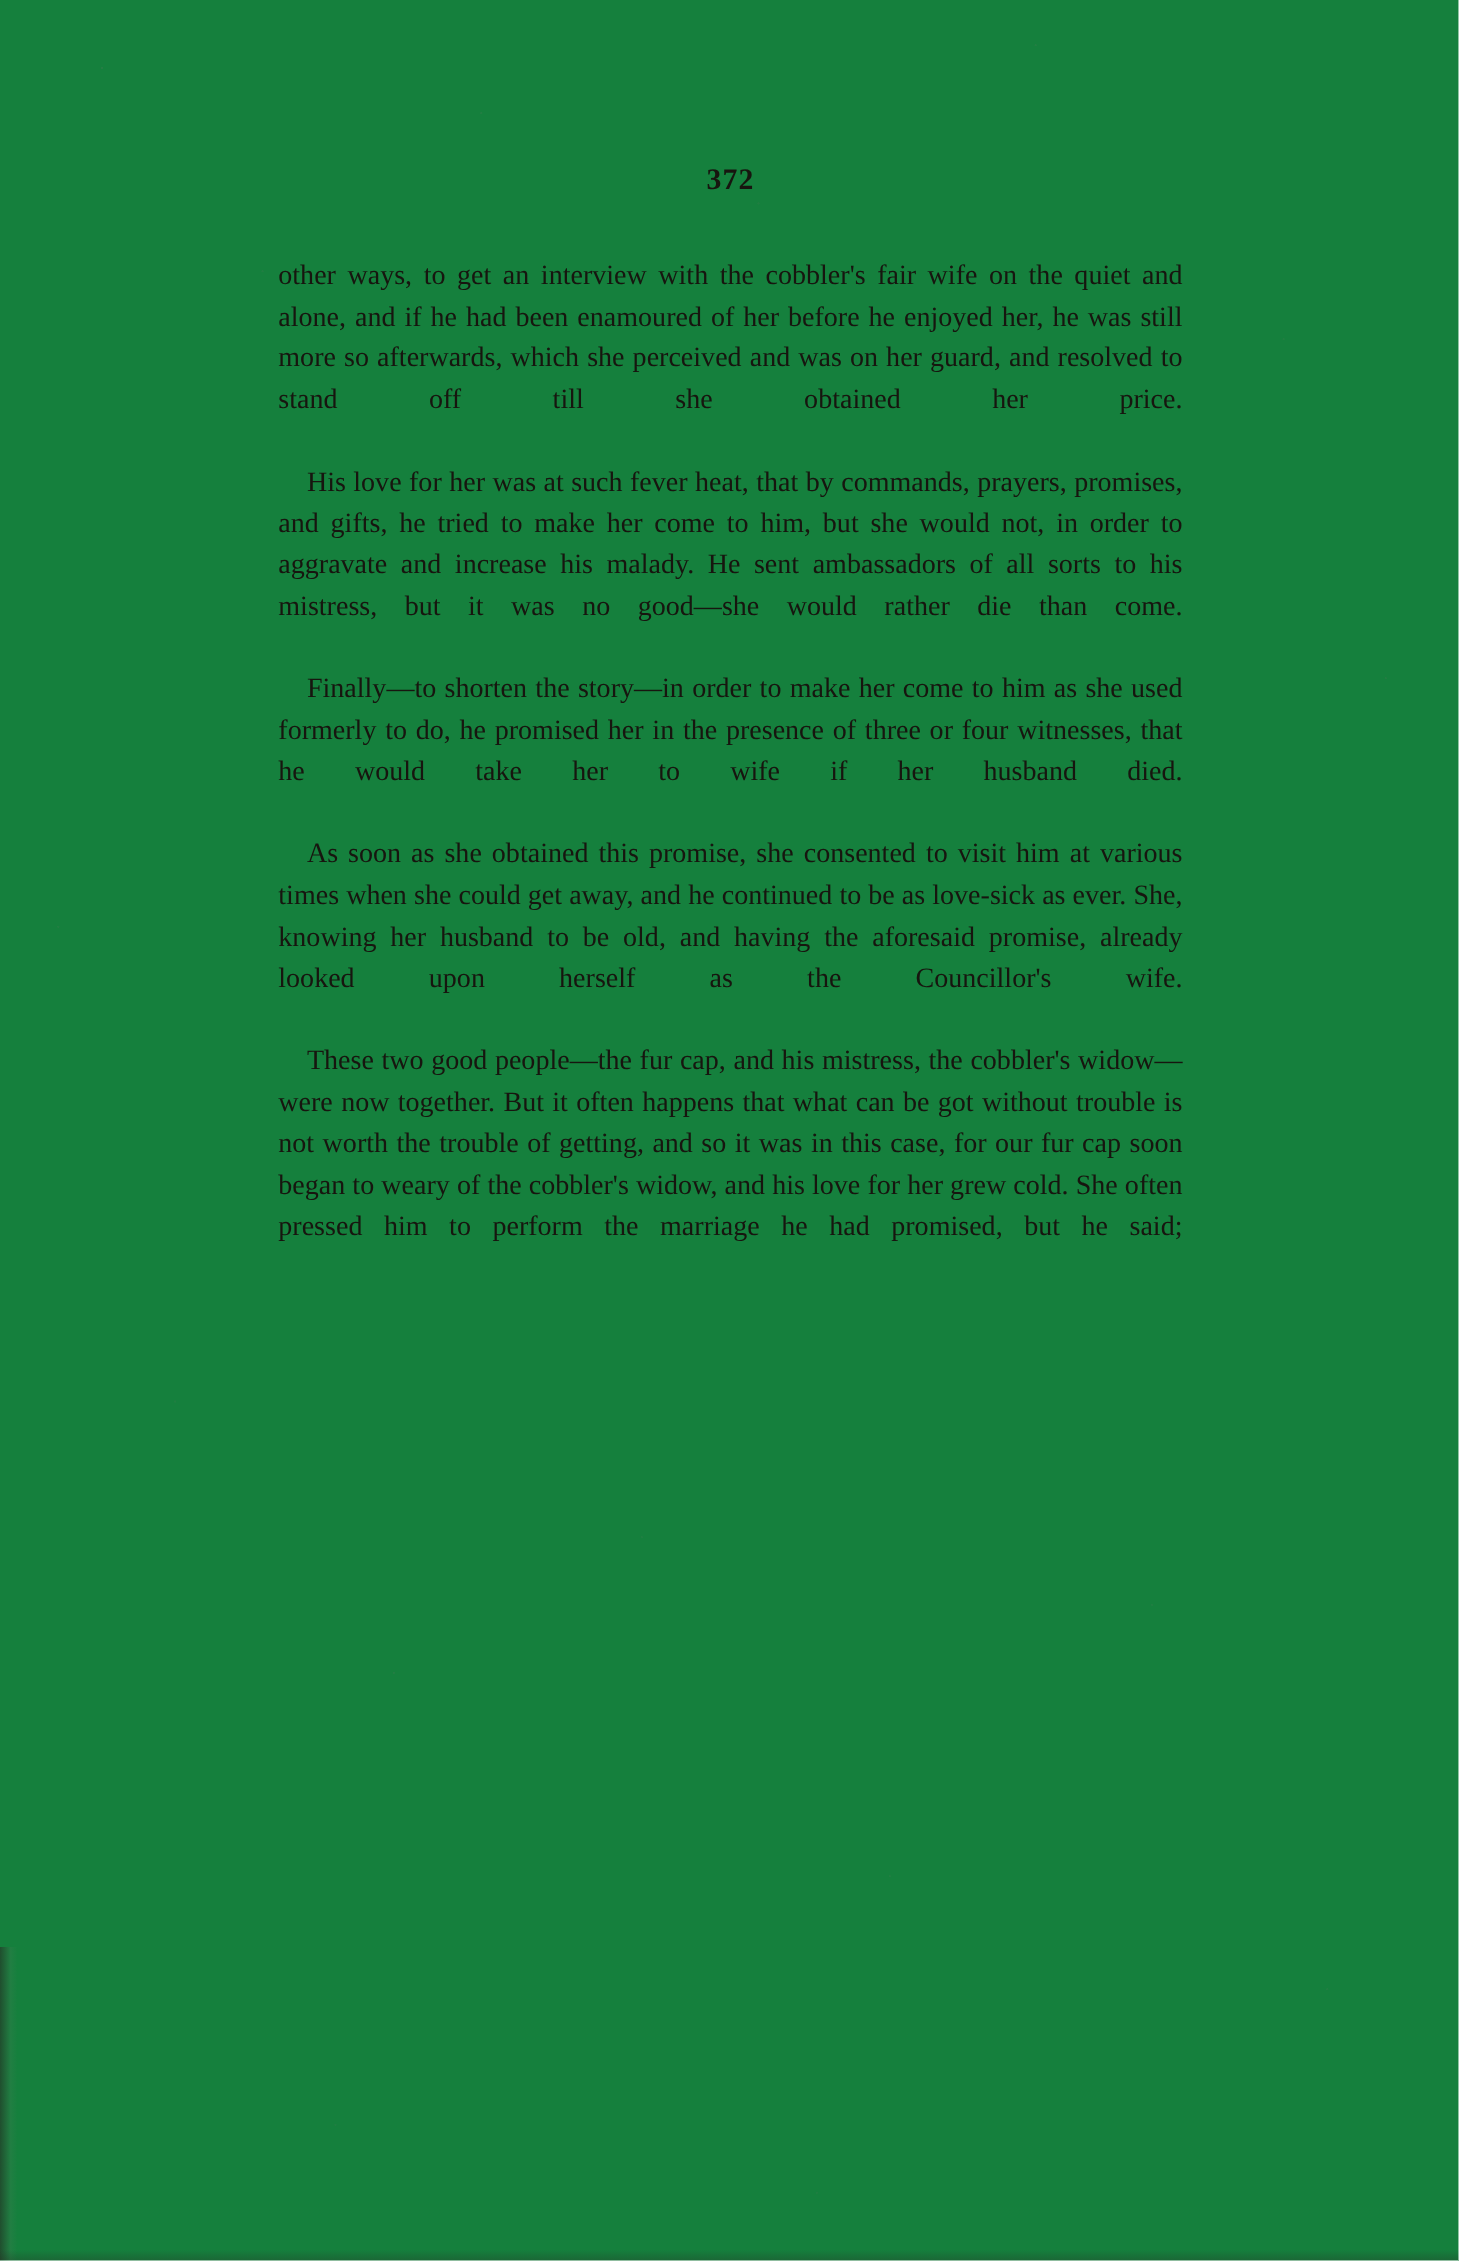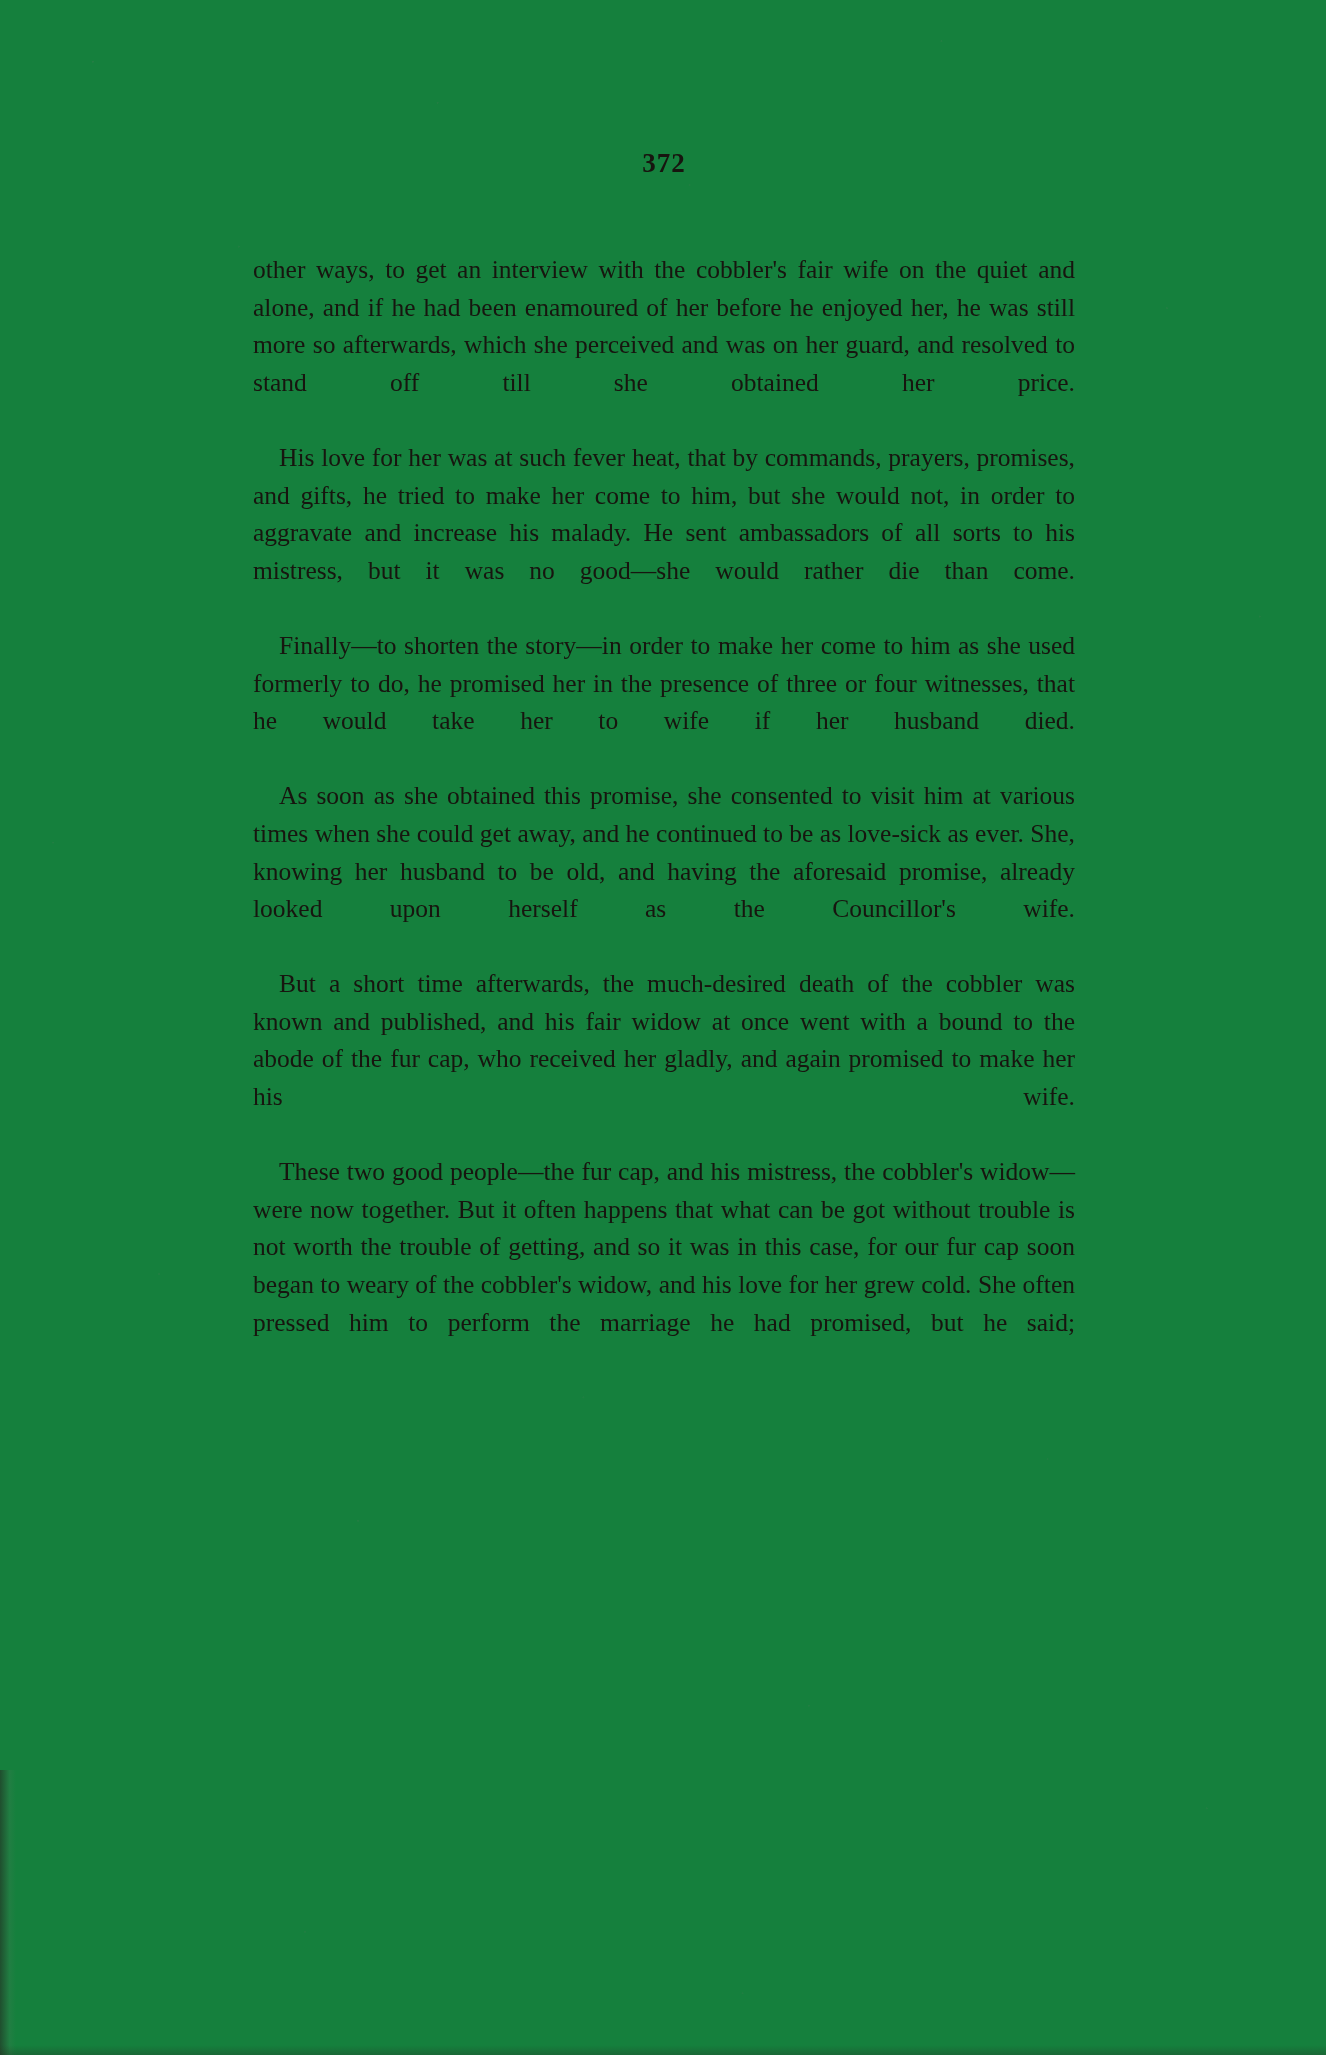--- a/index.html
+++ b/index.html
@@ -69,21 +69,21 @@
   .folio {
     text-align: center;
     font-size: 27px;
     font-weight: bold;
     letter-spacing: 1px;
     margin-top: 148px;
     margin-bottom: 0;
     color: #17150f;
   }
   .body-text {
-    margin-top: 72px;
+    margin-top: 52px;
     font-size: 25.5px;
     line-height: 37.6px;
     text-align: justify;
     text-justify: inter-word;
     color: #17150f;
   }
   .body-text p {
     margin: 0;
     text-indent: 26px;
   }
@@ -106,17 +106,16 @@
   <div class="edge-shadow-bottom"></div>
 
   <div class="content">
     <div class="folio">372</div>
 
     <div class="body-text">
       <p class="first">other ways, to get an interview with the cobbler's fair wife on the quiet and alone, and if he had been enamoured of her before he enjoyed her, he was still more so afterwards, which she perceived and was on her guard, and resolved to stand off till she obtained her price.</p>
       <p>His love for her was at such fever heat, that by commands, prayers, promises, and gifts, he tried to make her come to him, but she would not, in order to aggravate and increase his malady.   He sent ambassadors of all sorts to his mistress, but it was no good—she would rather die than come.</p>
       <p>Finally—to shorten the story—in order to make her come to him as she used formerly to do, he promised her in the presence of three or four witnesses, that he would take her to wife if her husband died.</p>
       <p>As soon as she obtained this promise, she consented to visit him at various times when she could get away, and he continued to be as love-sick as ever.   She, knowing her husband to be old, and having the aforesaid promise, already looked upon herself as the Councillor's wife.</p>
-      <p>But a short time afterwards, the much-desired death of the cobbler was known and published, and his fair widow at once went with a bound to the abode of the fur cap, who received her gladly, and again promised to make her his wife.</p>
       <p>These two good people—the fur cap, and his mistress, the cobbler's widow—were now together.   But it often happens that what can be got without trouble is not worth the trouble of getting, and so it was in this case, for our fur cap soon began to weary of the cobbler's widow, and his love for her grew cold.   She often pressed him to perform the marriage he had promised, but he said;</p>
     </div>
   </div>
 </div>
 
 </body></html>

